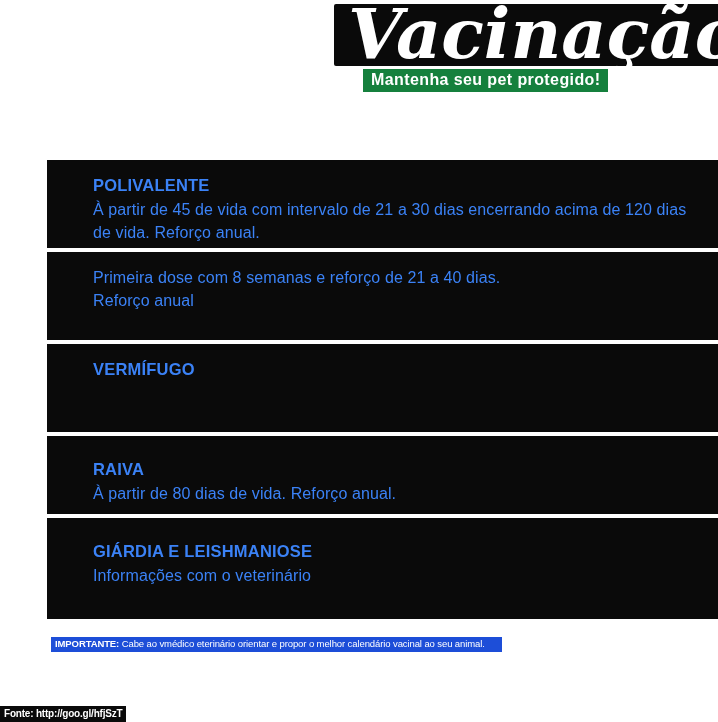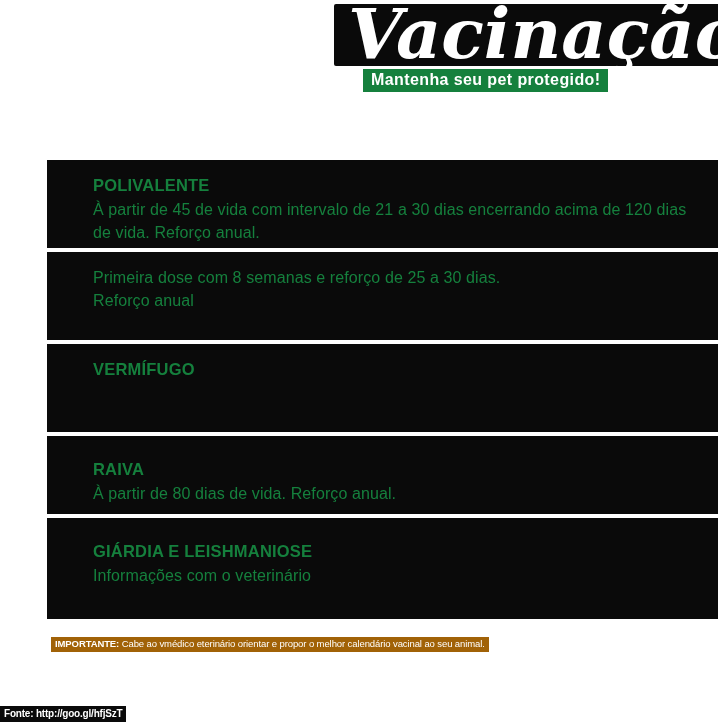--- a/index.html
+++ b/index.html
@@ -60,21 +60,21 @@
 
   
   .cards {
     position: absolute;
     left: 47px;
     top: 160px;
     width: 671px;
   }
   .card {
     background: #0a0a0a;
-    color: #15803d;
+    color: #3b82f6;
     padding: 14px 0 14px 46px;
     margin-bottom: 4px;
     box-sizing: border-box;
   }
   .card-title {
     font-family: "Liberation Sans", sans-serif;
     font-weight: bold;
     font-size: 16.5px;
     line-height: 22px;
     letter-spacing: 0.2px;
@@ -93,23 +93,23 @@
   .card-1 { height: 88px; }
   .card-2 { height: 88px; }
   .card-3 { height: 78px; padding-top: 22px; }
   .card-4 { height: 101px; padding-top: 22px; }
 
   
   .note {
     position: absolute;
     left: 51px;
     top: 637px;
-    background: #a16207;
+    background: #1d4ed8;
     color: #ffffff;
-    padding: 1px 4px 2px 4px;
+    padding: 1px 17px 2px 4px;
     font-family: "Liberation Sans", sans-serif;
     font-size: 9.5px;
     line-height: 12px;
     letter-spacing: -0.1px;
     white-space: nowrap;
   }
   .note b { font-weight: bold; }
 
   
   .source {
@@ -140,21 +140,21 @@
 </div>
 
 <div class="cards">
 
   <div class="card card-0">
     <div class="card-title">POLIVALENTE</div>
     <div class="card-body">À partir de 45 de vida com intervalo de 21 a 30 dias encerrando acima de 120 dias de vida. Reforço anual.</div>
   </div>
 
   <div class="card card-1">
-    <div class="card-body">Primeira dose com 8 semanas e reforço de 25 a 30 dias.
+    <div class="card-body">Primeira dose com 8 semanas e reforço de 21 a 40 dias.
 Reforço anual</div>
   </div>
 
   <div class="card card-2">
     <div class="card-title">VERMÍFUGO</div>
   </div>
 
   <div class="card card-3">
     <div class="card-title">RAIVA</div>
     <div class="card-body">À partir de 80 dias de vida. Reforço anual.</div>

